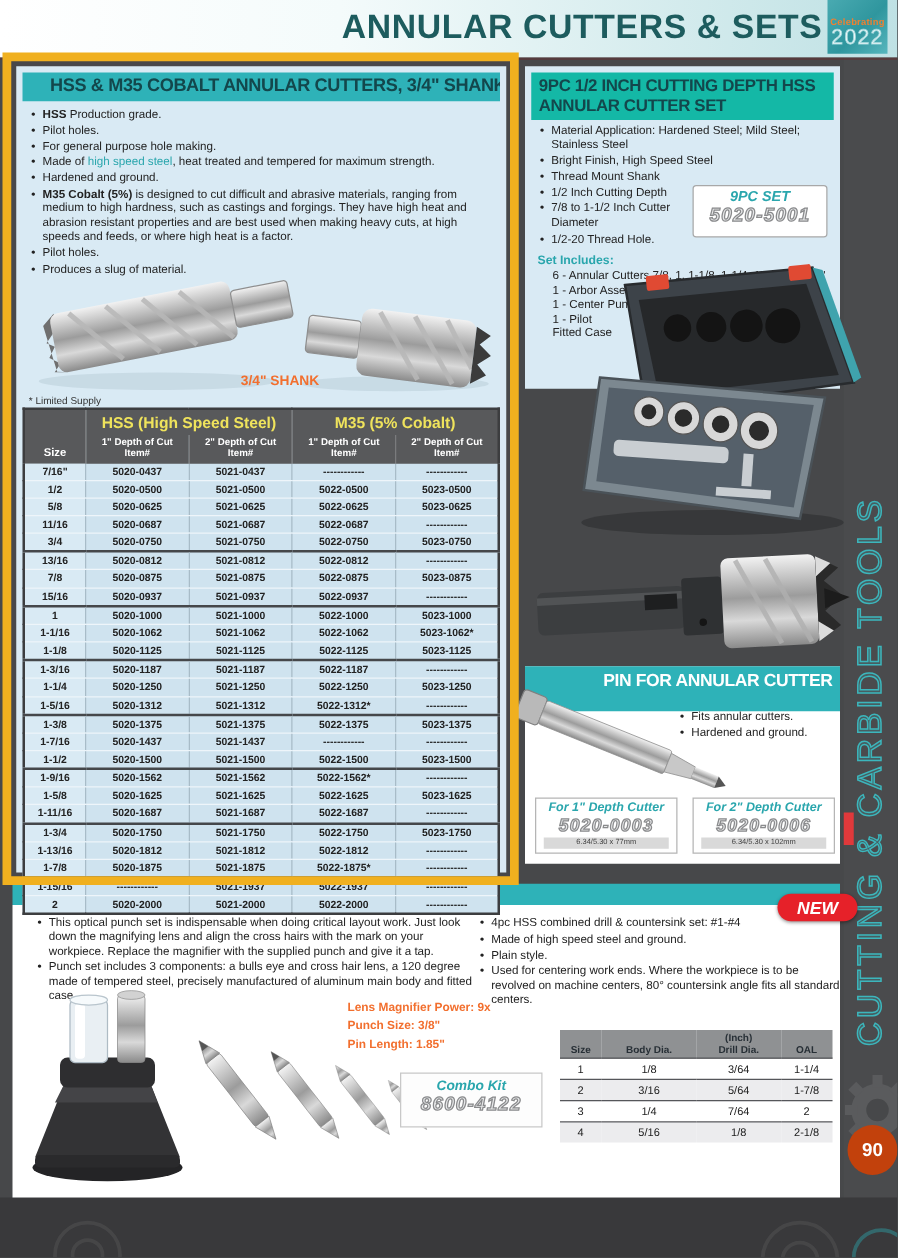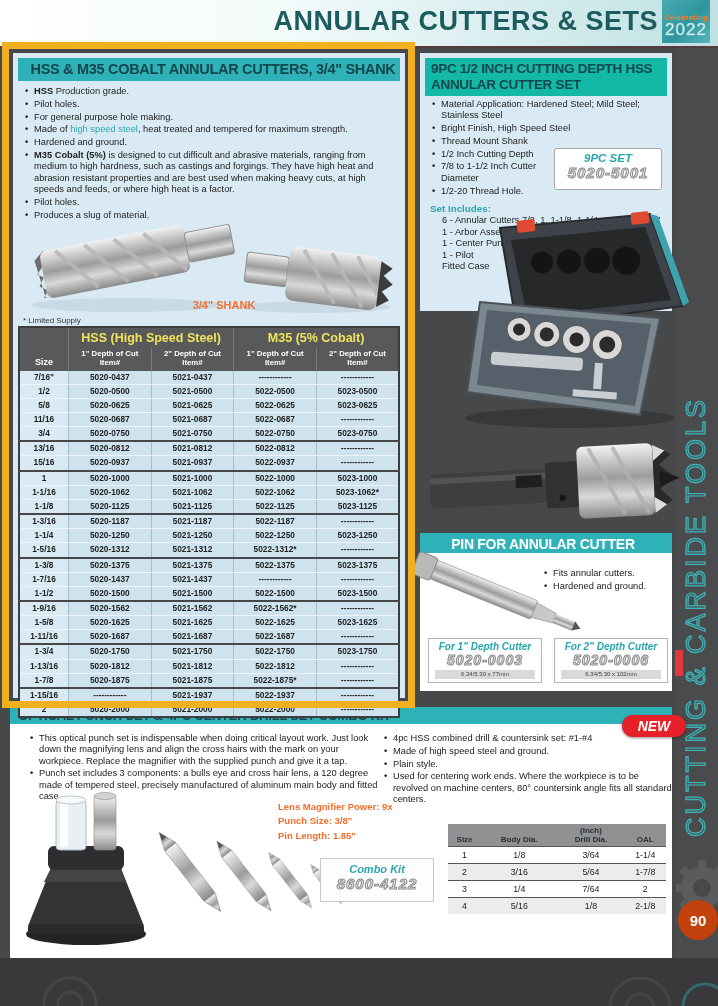--- a/index.html
+++ b/index.html
@@ -19,22 +19,22 @@
       -webkit-text-stroke:.6px #9fd6da;}
 
   
   .frame{position:absolute;left:2px;top:42px;width:399px;height:652px;
          border:7px solid #f0b01f;z-index:60;pointer-events:none;}
 
   
   .left-panel{position:absolute;left:13px;top:53px;width:392px;height:645px;
               background:#d9eaf4;z-index:10;}
   .sec-title{margin:5px;background:#2eb2b8;color:#13474c;font-weight:bold;
-             font-size:14.5px;line-height:23px;height:23px;padding-left:8px;
-             letter-spacing:-.3px;white-space:nowrap;overflow:hidden;text-align:center;}
+             font-size:14.5px;line-height:23px;height:23px;padding-left:22px;
+             letter-spacing:-.3px;white-space:nowrap;overflow:hidden;}
   ul.bullets{margin:3px 8px 0 10px;padding:0;list-style:none;font-size:9.3px;color:#222;}
   ul.bullets li{padding-left:11px;position:relative;margin-bottom:1.5px;line-height:1.22;}
   ul.bullets li::before{content:"\2022";position:absolute;left:2px;font-weight:bold;}
   .seg-b{font-weight:bold;}
   .seg-teal{color:#2aa6ad;}
   .lp-image{position:relative;height:92px;margin:1px 8px 0;}
   .shank-label{position:absolute;bottom:4px;left:54%;transform:translateX(-50%);
                color:#f26f2e;font-weight:bold;font-size:11px;white-space:nowrap;}
   .limited{font-size:8px;color:#333;margin:1px 0 1px 10px;}
 
@@ -66,22 +66,22 @@
   .outline-num{font-weight:bold;color:#e8e9ea;-webkit-text-stroke:1px #898a8c;letter-spacing:1px;font-style:italic;}
   .set-badge .outline-num{font-size:15px;line-height:17px;}
   .set-includes-label{color:#2aa6ad;font-weight:bold;font-size:9.8px;margin:6px 0 0 10px;}
   ul.plain-list{margin:1px 0 0 22px;padding:0;list-style:none;font-size:9.3px;color:#222;line-height:1.25;}
 
   .case-svg{position:absolute;left:455px;top:210px;z-index:8;}
   .cutter-svg{position:absolute;left:428px;top:436px;z-index:8;}
 
   
   .pin-panel{position:absolute;left:420px;top:533px;width:252px;height:158px;background:#fff;z-index:6;}
-  .pin-bar{position:absolute;left:0;top:0;right:0;height:20px;background:#2eb2b8;color:#fff;
-           font-weight:bold;font-size:14px;line-height:22px;text-align:center;
+  .pin-bar{position:absolute;left:0;top:0;right:0;height:36px;background:#2eb2b8;color:#fff;
+           font-weight:bold;font-size:14px;line-height:22px;text-align:right;
            padding-right:6px;letter-spacing:-.3px;}
   .pin-svg{position:absolute;left:-8px;top:4px;}
   .pin-bullets{position:absolute;left:112px;top:32px;width:136px;}
   .pin-bullets li{line-height:1.3;}
   .pin-boxes{position:absolute;left:8px;right:4px;bottom:8px;display:flex;justify-content:space-between;}
   .pin-box{width:112px;background:#fff;border:1px solid #b5b5b5;text-align:center;padding:2px 0 3px;}
   .pin-box-label{color:#2aa6ad;font-style:italic;font-weight:bold;font-size:10px;}
   .pin-box .outline-num{font-size:14px;line-height:16px;}
   .pin-box-dims{margin:2px auto 0;width:100px;background:#d9d9d9;font-size:6px;color:#444;line-height:9px;}
 
@@ -290,20 +290,27 @@
           <td>5022-0750</td>
           <td>5023-0750</td>
         </tr>
         <tr>
           <td>13/16</td>
           <td>5020-0812</td>
           <td>5021-0812</td>
           <td>5022-0812</td>
           <td>------------</td>
         </tr>
+        <tr>
+          <td>7/8</td>
+          <td>5020-0875</td>
+          <td>5021-0875</td>
+          <td>5022-0875</td>
+          <td>5023-0875</td>
+        </tr>
         <tr class="group-end">
           <td>15/16</td>
           <td>5020-0937</td>
           <td>5021-0937</td>
           <td>5022-0937</td>
           <td>------------</td>
         </tr>
         <tr>
           <td>1</td>
           <td>5020-1000</td>

